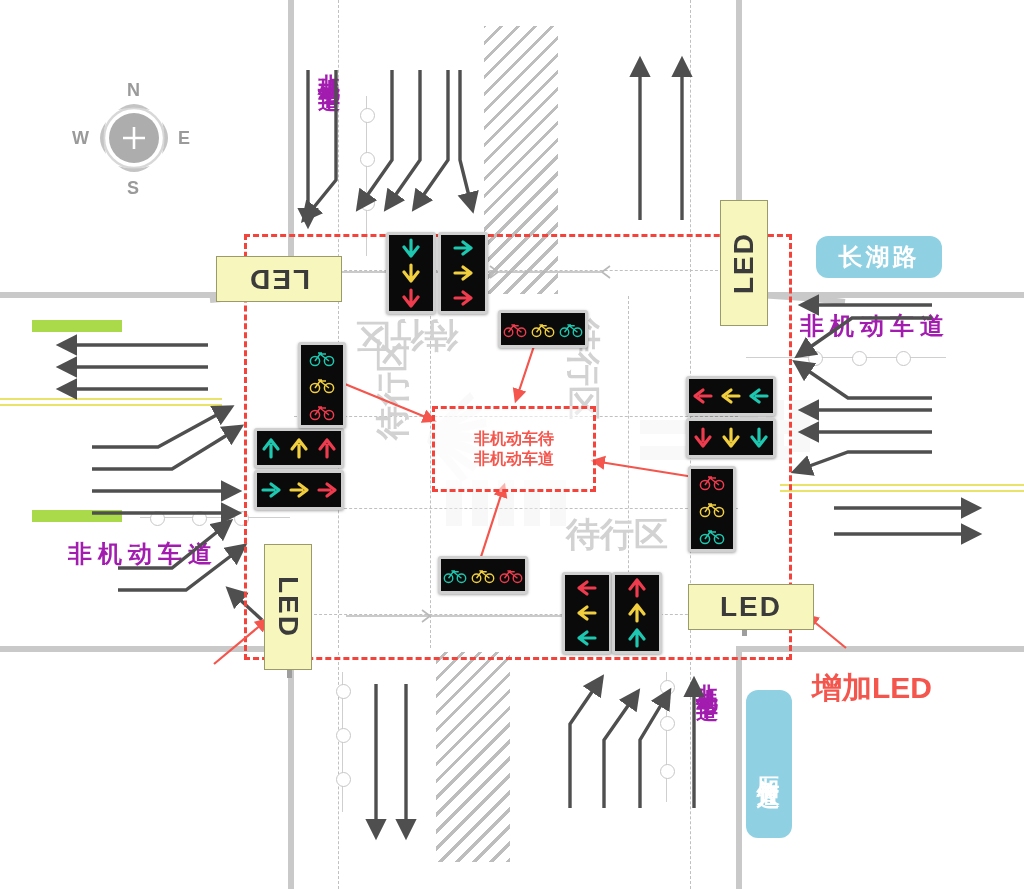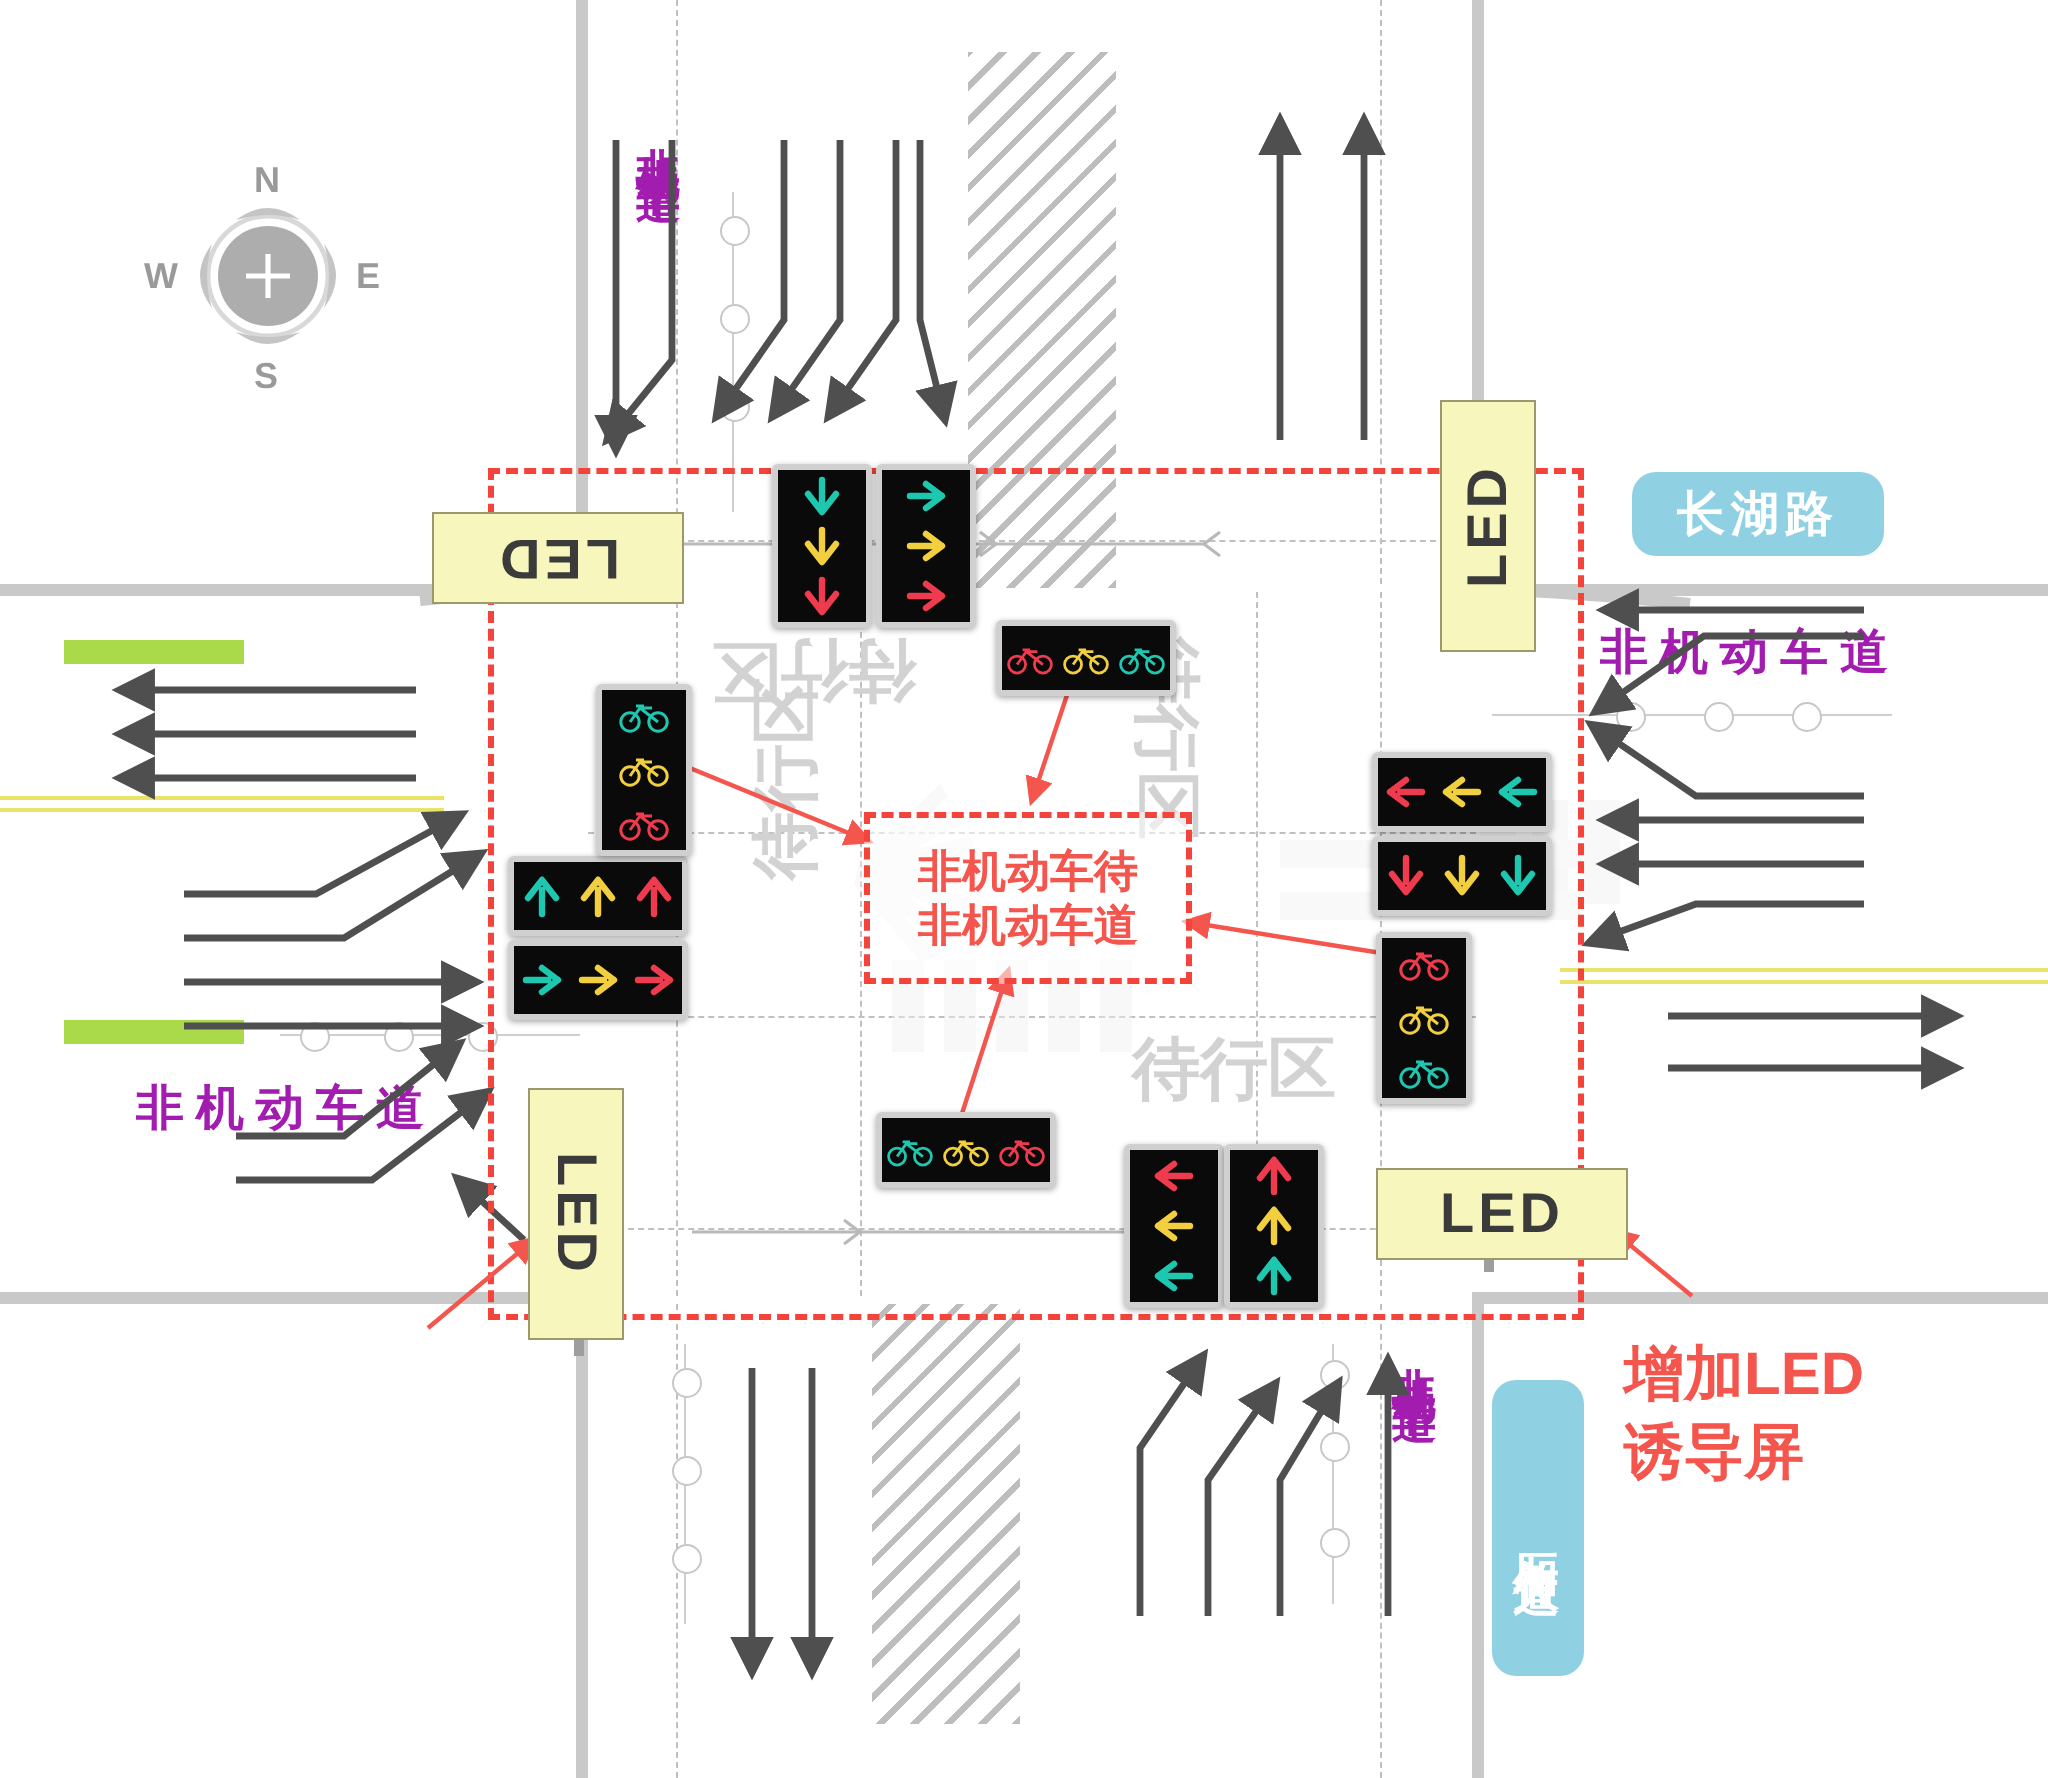--- a/index.html
+++ b/index.html
@@ -256,31 +256,30 @@
       <path d="M700,478 L600,462"></path>
 
       <path d="M478,566 L502,492"></path>
 
       <path d="M214,664 L262,624"></path>
 
       <path d="M846,648 L812,620"></path>
     </g>
   </svg>
 
-  <div class="callout" style="left:432px;top:406px;width:158px;height:80px;font-size:22px;">
+  <div class="callout" style="left:432px;top:406px;width:158px;height:80px;font-size:16px;">
     <div>
       <div>非机动车待</div>
       <div>非机动车道</div>
     </div>
   </div>
 
 
   <div class="anno" style="left:812px;top:668px;font-size:30px;">
     <div>增加LED</div>
-    <div>诱导屏</div>
   </div>
 
   <div class="led-pole" style="left:220px;top:276px;width:16px;height:5px;"></div>
   <div class="led" style="left:216px;top:256px;width:124px;height:44px;font-size:28px;">
     <span style="transform:rotate(180deg);">LED</span>
   </div>
 
   <div class="led-pole" style="left:742px;top:200px;width:5px;height:14px;"></div>
   <div class="led" style="left:720px;top:200px;width:46px;height:124px;font-size:28px;">
     <span style="transform:rotate(-90deg);">LED</span>

